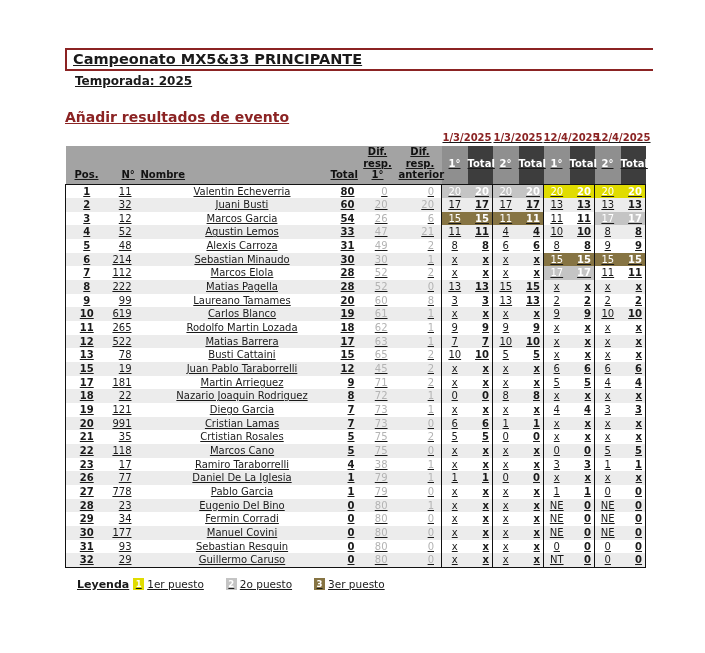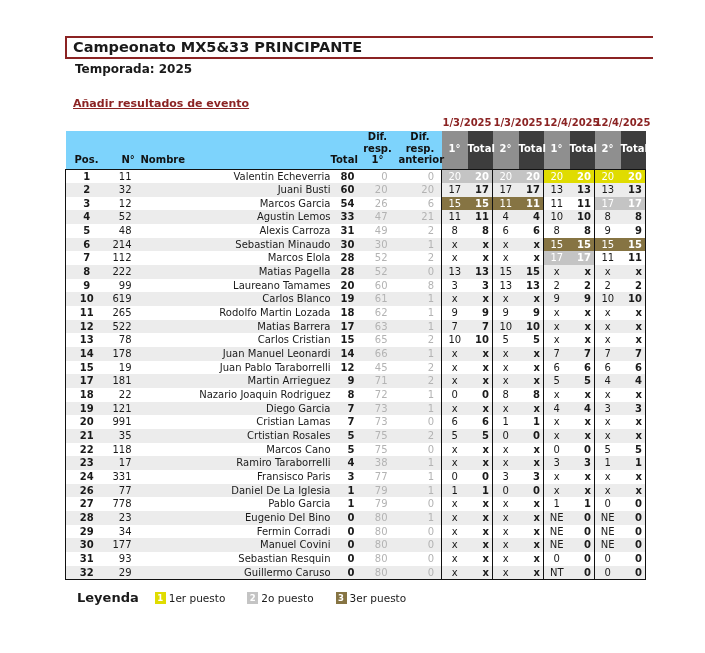--- a/index.html
+++ b/index.html
@@ -1,57 +1,57 @@
 <!DOCTYPE html>
 <html style="--dred: #8b2323; --gold: #e0dc00; --silver: #c4c4c4; --bronze: #867443; --hdr-dark: #3d3d3d; --hdr-light: #8f8f8f;"><head>
 <meta charset="utf-8">
 <style>
   html,body{margin:0;padding:0;}
   body{width:705px;height:653px;background:#ffffff;font-family:"DejaVu Sans","Liberation Sans",sans-serif;color:#1a1a1a;overflow:hidden;}
-  .content{margin-left:65px;width:596px;padding-top:36px;}
+  .content{margin-left:65px;width:596px;padding-top:48px;text-decoration:underline;}
 
   
   .title-box{width:588px;border-top:2px solid var(--dred);border-bottom:2px solid var(--dred);border-left:2px solid var(--dred);padding:1px 4px 2px 6px;box-sizing:border-box;}
   .title-box h1{margin:0;font-size:14.5px;font-weight:bold;letter-spacing:0;}
   .season{margin:3px 0 12px 10px;font-size:12px;font-weight:bold;}
-  .add-link{display:inline-block;margin:9px 0 7px 8px;font-size:11px;font-weight:bold;color:var(--dred);text-decoration:underline;cursor:pointer;}
+  .add-link{display:inline-block;margin:9px 0 7px 0;font-size:14px;font-weight:bold;color:var(--dred);text-decoration:underline;cursor:pointer;}
 
   
   table{border-collapse:collapse;table-layout:fixed;width:580px;}
   td,th{padding:0;font-size:10px;}
   tr.dates-row td{background:#fff;color:var(--dred);font-weight:bold;font-size:10px;text-align:center;padding-bottom:3px;white-space:nowrap;}
   tr.head-row th{vertical-align:bottom;padding-bottom:3px;font-weight:bold;color:#111;line-height:1.15;}
-  tr.head-row th.h-left{background:#7dd3fc;}
+  tr.head-row th.h-left{background:#a3a3a3;}
   th.h-pos-col{text-align:center;}
   th.h-num-col{text-align:left;padding-left:14px;}
   th.h-name-col{text-align:left;}
   th.h-total-col{text-align:right;padding-right:2px;}
   th.h-dif{text-align:center;white-space:pre-line;}
   tr.head-row th.h-r{height:34px;vertical-align:middle;color:#fff;text-align:center;font-weight:bold;}
   th.h-r.h-rpos{background:var(--hdr-light);}
   th.h-r.h-rtot{background:var(--hdr-dark);}
   tbody{border:1.5px solid #111;}
   tbody td{height:13.65px;line-height:13.65px;white-space:nowrap;}
   tbody tr:nth-child(even){background:#ececec;}
   .c-pos{text-align:center;font-weight:bold;}
   .c-num{text-align:right;padding-right:9px;}
-  .c-name{text-align:right;padding-left:13px;overflow:hidden;}
+  .c-name{text-align:center;padding-left:13px;overflow:hidden;}
   .c-total{text-align:right;font-weight:bold;padding-right:2px;}
   .c-dif1{text-align:right;color:#b3b3b3;padding-right:11px;}
   .c-dif2{text-align:right;color:#b3b3b3;padding-right:7px;}
   .c-r1{text-align:center;}
   .c-rt{text-align:right;font-weight:bold;padding-right:3px;}
   td.pair-start{border-left:1px solid #111;}
   .hl-g{background:var(--gold);color:#fff;}
   .hl-s{background:var(--silver);color:#fff;}
   .hl-b{background:var(--bronze);color:#fff;}
 
   
   .legend{margin:10px 0 0 12px;display:flex;align-items:center;font-size:10.5px;}
-  .legend .lg-title{font-weight:bold;font-size:13px;margin-right:16px;}
+  .legend .lg-title{font-weight:bold;font-size:11px;margin-right:4px;}
   .legend .lg-item{display:flex;align-items:center;margin-right:22px;}
   .legend .lg-box{display:inline-block;width:11px;height:12px;margin-right:3px;color:#fff;font-size:8.5px;font-weight:bold;text-align:center;line-height:12px;}
 </style>
 </head>
 <body>
 
 <div class="content">
 
   <div class="title-box">
     <h1>Campeonato MX5&amp;33 PRINCIPANTE</h1>
@@ -296,48 +296,32 @@
           <td class="c-r1 pair-start">10</td>
           <td class="c-rt">10</td>
           <td class="c-r1 pair-start">x</td>
           <td class="c-rt">x</td>
           <td class="c-r1 pair-start">x</td>
           <td class="c-rt">x</td>
         </tr>
         <tr>
           <td class="c-pos">13</td>
           <td class="c-num">78</td>
-          <td class="c-name">Carlos Cristian</td>
+          <td class="c-name">Busti Cattaini</td>
           <td class="c-total">15</td>
           <td class="c-dif1">65</td>
           <td class="c-dif2">2</td>
           <td class="c-r1 pair-start">10</td>
           <td class="c-rt">10</td>
           <td class="c-r1 pair-start">5</td>
           <td class="c-rt">5</td>
           <td class="c-r1 pair-start">x</td>
           <td class="c-rt">x</td>
           <td class="c-r1 pair-start">x</td>
           <td class="c-rt">x</td>
-        </tr>
-        <tr>
-          <td class="c-pos">14</td>
-          <td class="c-num">178</td>
-          <td class="c-name">Juan Manuel Leonardi</td>
-          <td class="c-total">14</td>
-          <td class="c-dif1">66</td>
-          <td class="c-dif2">1</td>
-          <td class="c-r1 pair-start">x</td>
-          <td class="c-rt">x</td>
-          <td class="c-r1 pair-start">x</td>
-          <td class="c-rt">x</td>
-          <td class="c-r1 pair-start">7</td>
-          <td class="c-rt">7</td>
-          <td class="c-r1 pair-start">7</td>
-          <td class="c-rt">7</td>
         </tr>
         <tr>
           <td class="c-pos">15</td>
           <td class="c-num">19</td>
           <td class="c-name">Juan Pablo Taraborrelli</td>
           <td class="c-total">12</td>
           <td class="c-dif1">45</td>
           <td class="c-dif2">2</td>
           <td class="c-r1 pair-start">x</td>
           <td class="c-rt">x</td>
@@ -452,36 +436,20 @@
           <td class="c-dif1">38</td>
           <td class="c-dif2">1</td>
           <td class="c-r1 pair-start">x</td>
           <td class="c-rt">x</td>
           <td class="c-r1 pair-start">x</td>
           <td class="c-rt">x</td>
           <td class="c-r1 pair-start">3</td>
           <td class="c-rt">3</td>
           <td class="c-r1 pair-start">1</td>
           <td class="c-rt">1</td>
-        </tr>
-        <tr>
-          <td class="c-pos">24</td>
-          <td class="c-num">331</td>
-          <td class="c-name">Fransisco Paris</td>
-          <td class="c-total">3</td>
-          <td class="c-dif1">77</td>
-          <td class="c-dif2">1</td>
-          <td class="c-r1 pair-start">0</td>
-          <td class="c-rt">0</td>
-          <td class="c-r1 pair-start">3</td>
-          <td class="c-rt">3</td>
-          <td class="c-r1 pair-start">x</td>
-          <td class="c-rt">x</td>
-          <td class="c-r1 pair-start">x</td>
-          <td class="c-rt">x</td>
         </tr>
         <tr>
           <td class="c-pos">26</td>
           <td class="c-num">77</td>
           <td class="c-name">Daniel De La Iglesia</td>
           <td class="c-total">1</td>
           <td class="c-dif1">79</td>
           <td class="c-dif2">1</td>
           <td class="c-r1 pair-start">1</td>
           <td class="c-rt">1</td>

